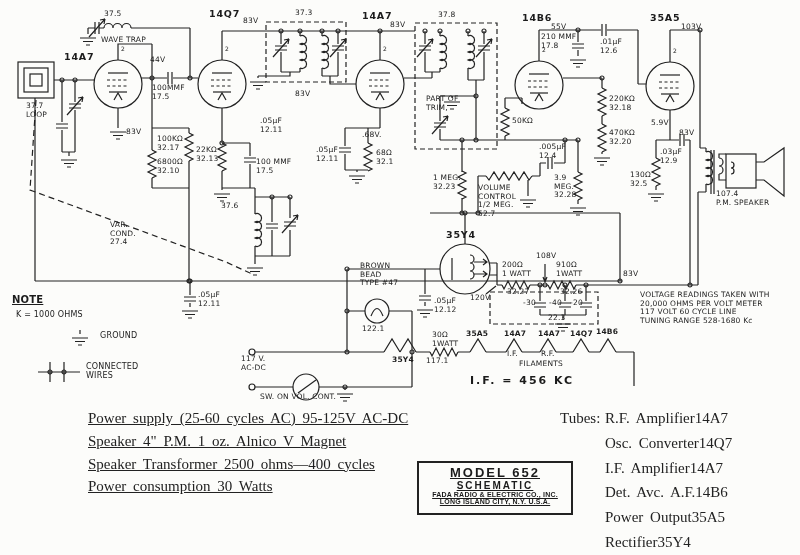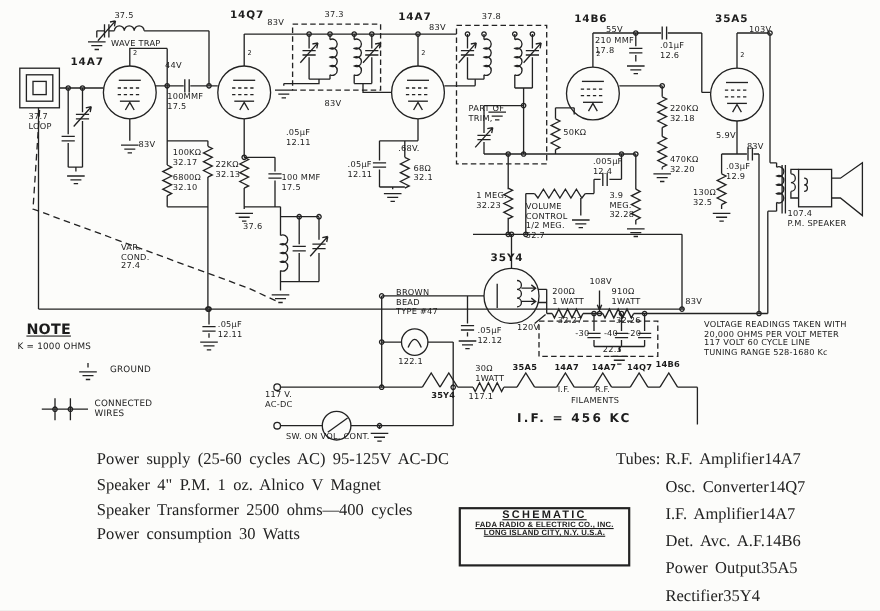--- a/index.html
+++ b/index.html
@@ -9,21 +9,21 @@
   svg path,svg rect,svg circle,svg line{stroke:#222;fill:none;stroke-width:1.2;}
   .lb{position:absolute;font-size:7.5px;line-height:1.15;white-space:pre-line;color:#1c1c1c;
       letter-spacing:.2px;}
   .md{font-size:9.5px;font-weight:bold;letter-spacing:.8px;}
   .sm{font-size:6px;}
   .u{text-decoration:underline;}
   .b{font-weight:bold;}
   .serif{font-family:"Liberation Serif",serif;font-size:15px;white-space:nowrap;
          word-spacing:3px;color:#222;}
   #specs{position:absolute;left:88px;top:410px;}
-  #specs div{height:22.8px;}
+  #specs div{height:22.8px;text-decoration:underline;}
   #tubelist{position:absolute;left:605px;top:410px;width:150px;}
   #tubelist .row{display:flex;justify-content:flex-start;height:24.8px;}
   #tt-heading{position:absolute;left:560px;top:410px;}
   #modelbox{position:absolute;left:417px;top:461px;width:152px;height:50px;border:2px solid #222;
             text-align:center;font-family:"Liberation Sans",sans-serif;}
   #modelbox .l1{font-size:13px;font-weight:bold;letter-spacing:2px;margin-top:2px;}
   #modelbox .l2{font-size:10px;font-weight:bold;letter-spacing:2px;}
   #modelbox .l3,#modelbox .l4{font-size:7px;font-weight:bold;letter-spacing:.2px;}
   .ifnote{font-size:11px;font-weight:bold;letter-spacing:2px;}
 </style>
@@ -308,21 +308,21 @@
 <div class="lb" style="left:362px;top:131px">.68V.</div>
 <div class="lb" style="left:376px;top:149px">68Ω
 32.1</div>
 <div class="lb" style="left:426px;top:95px">PART OF
 TRIM,</div>
 <div class="lb" style="left:512px;top:117px">50KΩ</div>
 <div class="lb" style="left:539px;top:143px">.005μF
 12.4</div>
 <div class="lb" style="left:609px;top:95px">220KΩ
 32.18</div>
-<div class="lb" style="left:609px;top:141px">470KΩ
+<div class="lb" style="left:609px;top:129px">470KΩ
 32.20</div>
 <div class="lb" style="left:221px;top:202px">37.6</div>
 <div class="lb" style="left:110px;top:221px">VAR.
 COND.
 27.4</div>
 <div class="lb" style="left:433px;top:174px">1 MEG.
 32.23</div>
 <div class="lb" style="left:478px;top:184px">VOLUME
 CONTROL
 1/2 MEG.
@@ -368,21 +368,21 @@
 <div class="lb b" style="left:392px;top:356px">35Y4</div>
 <div class="lb b" style="left:466px;top:330px">35A5</div>
 <div class="lb b" style="left:504px;top:330px">14A7</div>
 <div class="lb" style="left:507px;top:350px">I.F.</div>
 <div class="lb b" style="left:538px;top:330px">14A7</div>
 <div class="lb" style="left:541px;top:350px">R.F.</div>
 <div class="lb b" style="left:570px;top:330px">14Q7</div>
 <div class="lb b" style="left:596px;top:328px">14B6</div>
 <div class="lb" style="left:519px;top:360px">FILAMENTS</div>
 <div class="lb ifnote" style="left:470px;top:375px">I.F. = 456 KC</div>
-<div class="lb u b" style="left:24px;top:294px;font-size:13px">NOTE</div>
+<div class="lb u b" style="left:12px;top:294px;font-size:10px">NOTE</div>
 <div class="lb" style="left:16px;top:310px;font-size:8px">K = 1000 OHMS</div>
 <div class="lb" style="left:100px;top:331px;font-size:8px">GROUND</div>
 <div class="lb" style="left:86px;top:362px;font-size:8px">CONNECTED
 WIRES</div>
 <div class="lb" style="left:198px;top:291px">.05μF
 12.11</div>
 <div class="lb" style="left:241px;top:355px">117 V.
 AC-DC</div>
 <div class="lb" style="left:260px;top:393px">SW. ON VOL. CONT.</div>
 <div class="lb sm" style="left:121px;top:46px">2</div>
@@ -420,18 +420,19 @@
     <span class="serif">Power Output</span>
     <span class="serif">35A5</span>
   </div>
   <div class="row">
     <span class="serif">Rectifier</span>
     <span class="serif">35Y4</span>
   </div>
 </div>
 
 <div id="modelbox">
+  <div class="l1 u">MODEL 652</div>
   <div class="l2 u">SCHEMATIC</div>
   <div class="l3 u">FADA RADIO &amp; ELECTRIC CO., INC.</div>
   <div class="l4 u">LONG ISLAND CITY, N.Y. U.S.A.</div>
 </div>
 
 </div>
 
 </body></html>

